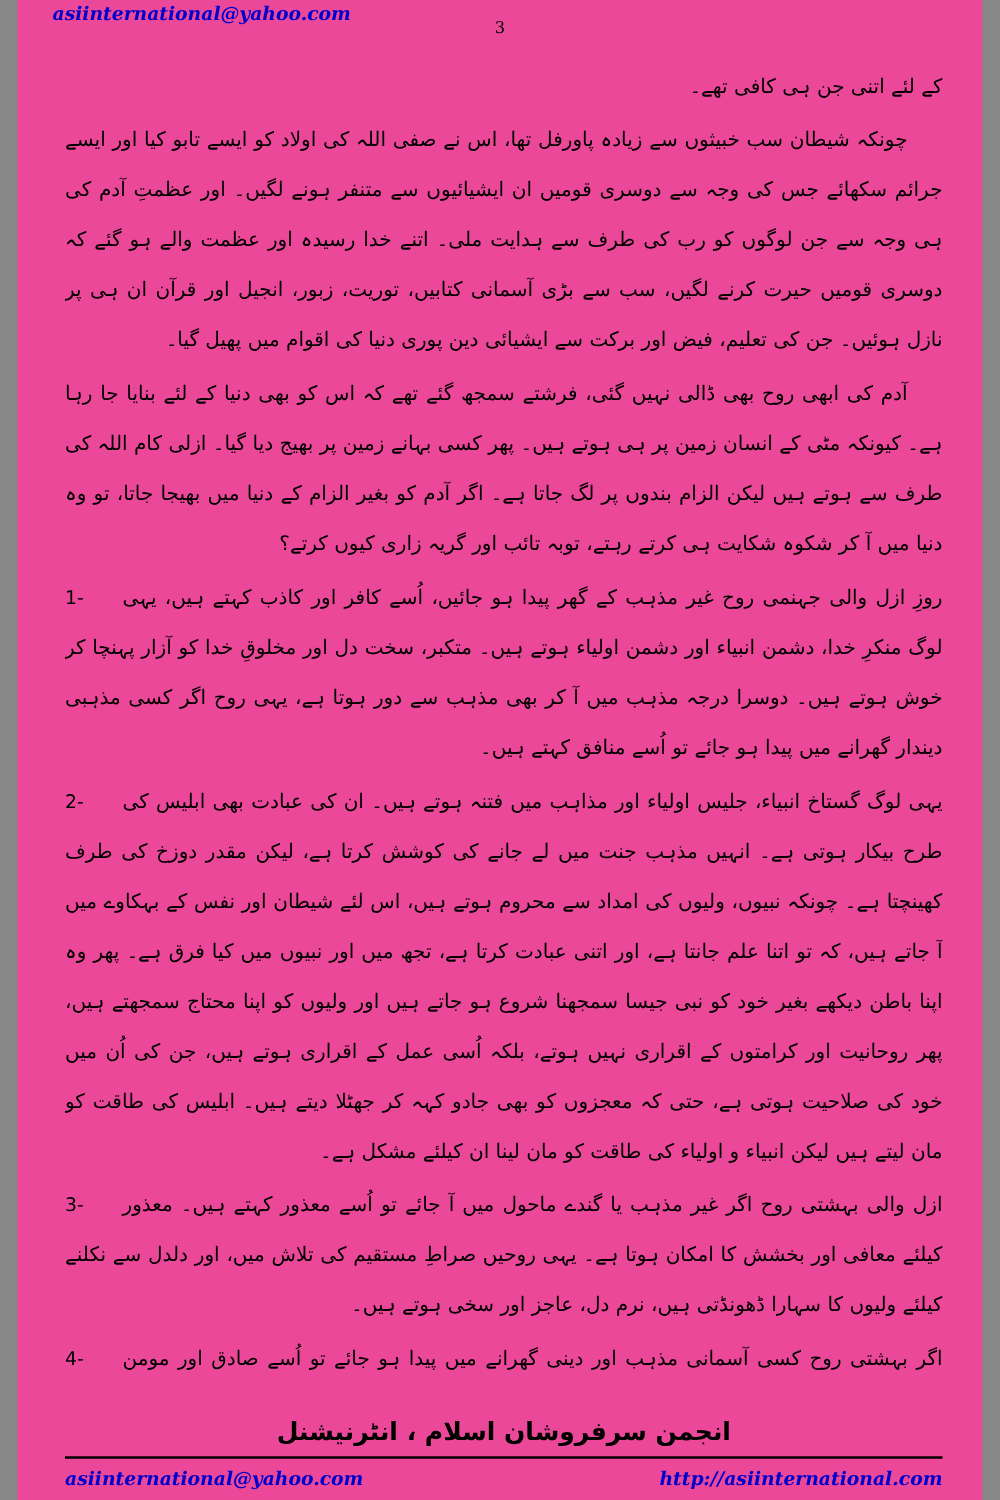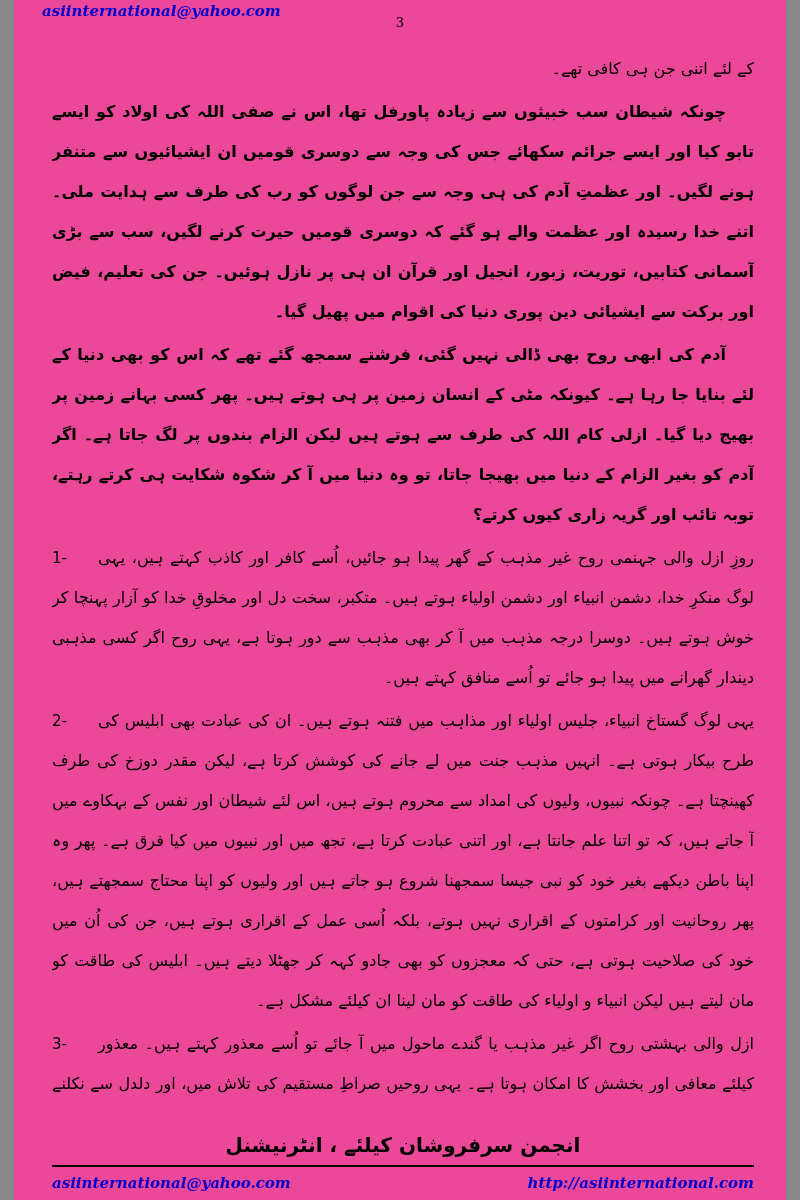--- a/index.html
+++ b/index.html
@@ -19,21 +19,21 @@
     font-family:"DejaVu Serif", serif; font-size:13px; color:#000;
   }
   
   .body {
     position:absolute; top:46px; left:38px; right:32px; bottom:104px;
     direction:rtl; text-align:justify; overflow:hidden;
     font-size:16px; line-height:40px;
   }
   .body p { margin:3px 0; }
   .opening { text-align:right; }
-  .para { text-indent:28px;font-weight:bold; }
+  .para { text-indent:28px; }
   .item { margin:5px 0; }
   .item .num {
     float:left; direction:ltr; text-align:left; width:46px;
     font-size:15px; line-height:40px;
   }
   
   .footer { position:absolute; left:38px; right:32px; bottom:8px; }
   .org {
     direction:rtl; text-align:center; font-weight:bold; font-size:20px;
     margin-bottom:8px; color:#000;
@@ -68,21 +68,21 @@
     <p class="item">
       <span class="num">3-</span><span>ازل والی بہشتی روح اگر غیر مذہب یا گندے ماحول میں آ جائے تو اُسے معذور کہتے ہیں۔ معذور کیلئے معافی اور بخشش کا امکان ہوتا ہے۔ یہی روحیں صراطِ مستقیم کی تلاش میں، اور دلدل سے نکلنے کیلئے ولیوں کا سہارا ڈھونڈتی ہیں، نرم دل، عاجز اور سخی ہوتے ہیں۔</span>
     </p>
     <p class="item">
       <span class="num">4-</span><span>اگر بہشتی روح کسی آسمانی مذہب اور دینی گھرانے میں پیدا ہو جائے تو اُسے صادق اور مومن کہتے ہیں۔ یہی لوگ عبادت و ریاضت سے اللہ کا قرب حاصل کر کے اُس کی وراثت کے حقدار ہو جاتے ہیں۔‘‘</span>
     </p>
 
   </div>
 
   <div class="footer">
-    <div class="org">انجمن سرفروشان کیلئے ، انٹرنیشنل</div>
+    <div class="org">انجمن سرفروشان اسلام ، انٹرنیشنل</div>
     <hr class="rule">
     <div class="frow">
       <span>asiinternational@yahoo.com</span>
       <span>http://asiinternational.com</span>
     </div>
   </div>
 
 </div>
 
 </body></html>

